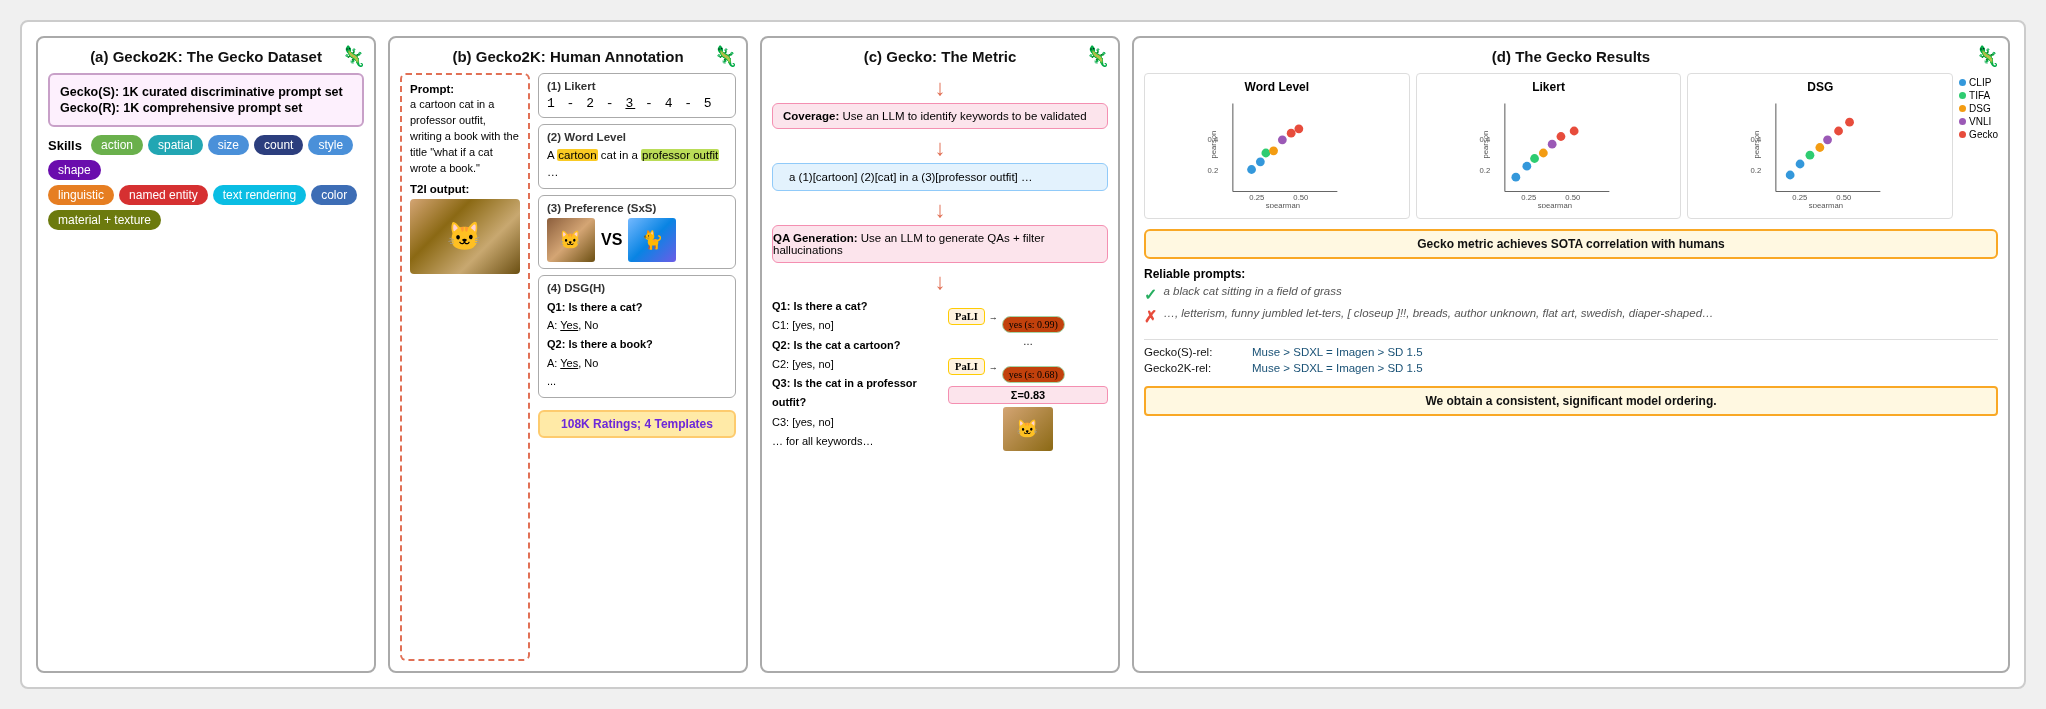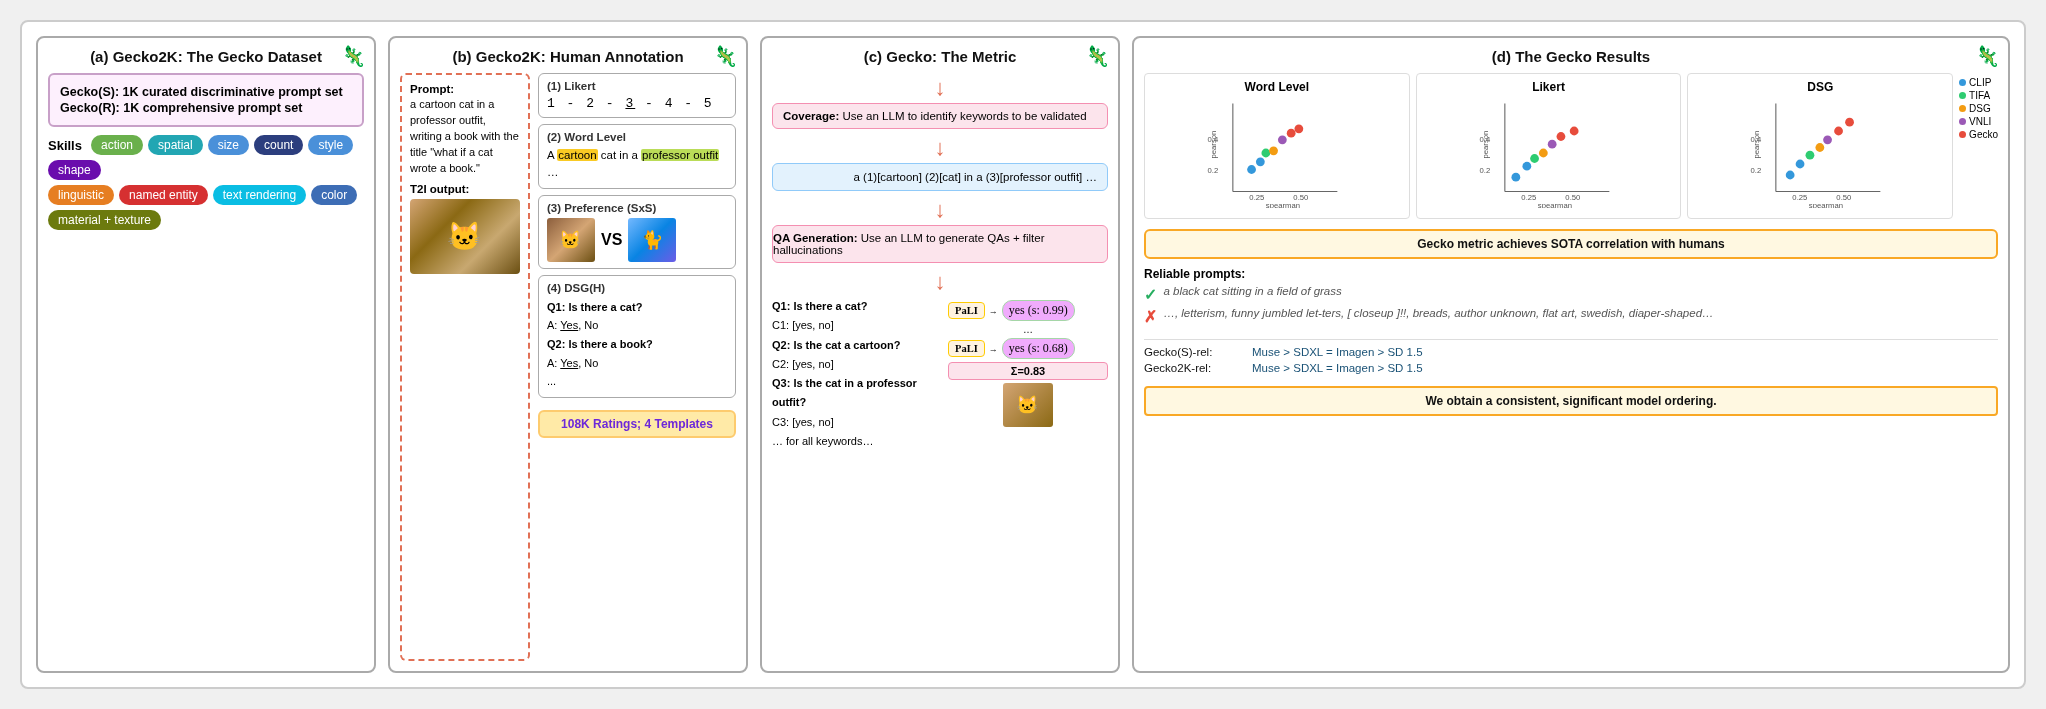--- a/index.html
+++ b/index.html
@@ -210,23 +210,23 @@
       border-radius: 6px;
       padding: 6px 10px;
       font-size: 11.5px;
       margin-bottom: 4px;
     }
     .coverage-title { font-weight: bold; }
     .keywords-display {
       background: #e3f2fd;
       border: 1.5px solid #90caf9;
       border-radius: 6px;
-      padding: 7px 10px;
-      font-size: 11.5px;
-      text-align: right;
+      padding: 7px 16px;
+      font-size: 11.5px;
+      text-align: left;
       margin-bottom: 4px;
     }
     .qa-gen-box {
       background: #fce4ec;
       border: 1.5px solid #f48fb1;
       border-radius: 6px;
       padding: 6px 0;
       font-size: 11.5px;
       margin-bottom: 4px;
     }
@@ -254,25 +254,26 @@
       font-family: Liberation Serif, serif;
     }
     .pali-box {
       background: #fff3e0;
       border: 1px solid #ffcc02;
       border-radius: 4px;
       padding: 2px 6px;
       font-weight: bold;
     }
     .yes-bubble {
-      background: #f0abfc;
+      background: #c2410c;
       border: 1px solid #a5d6a7;
       border-radius: 10px;
       padding: 2px 6px;
-      font-size: 12px;
+      font-size: 10px;
+      margin-top: 16px;
     }
     .sum-box {
       background: #fce4ec;
       border: 1px solid #f48fb1;
       border-radius: 4px;
       padding: 2px 6px;
       font-size: 11px;
       text-align: center;
       font-weight: bold;
     }

